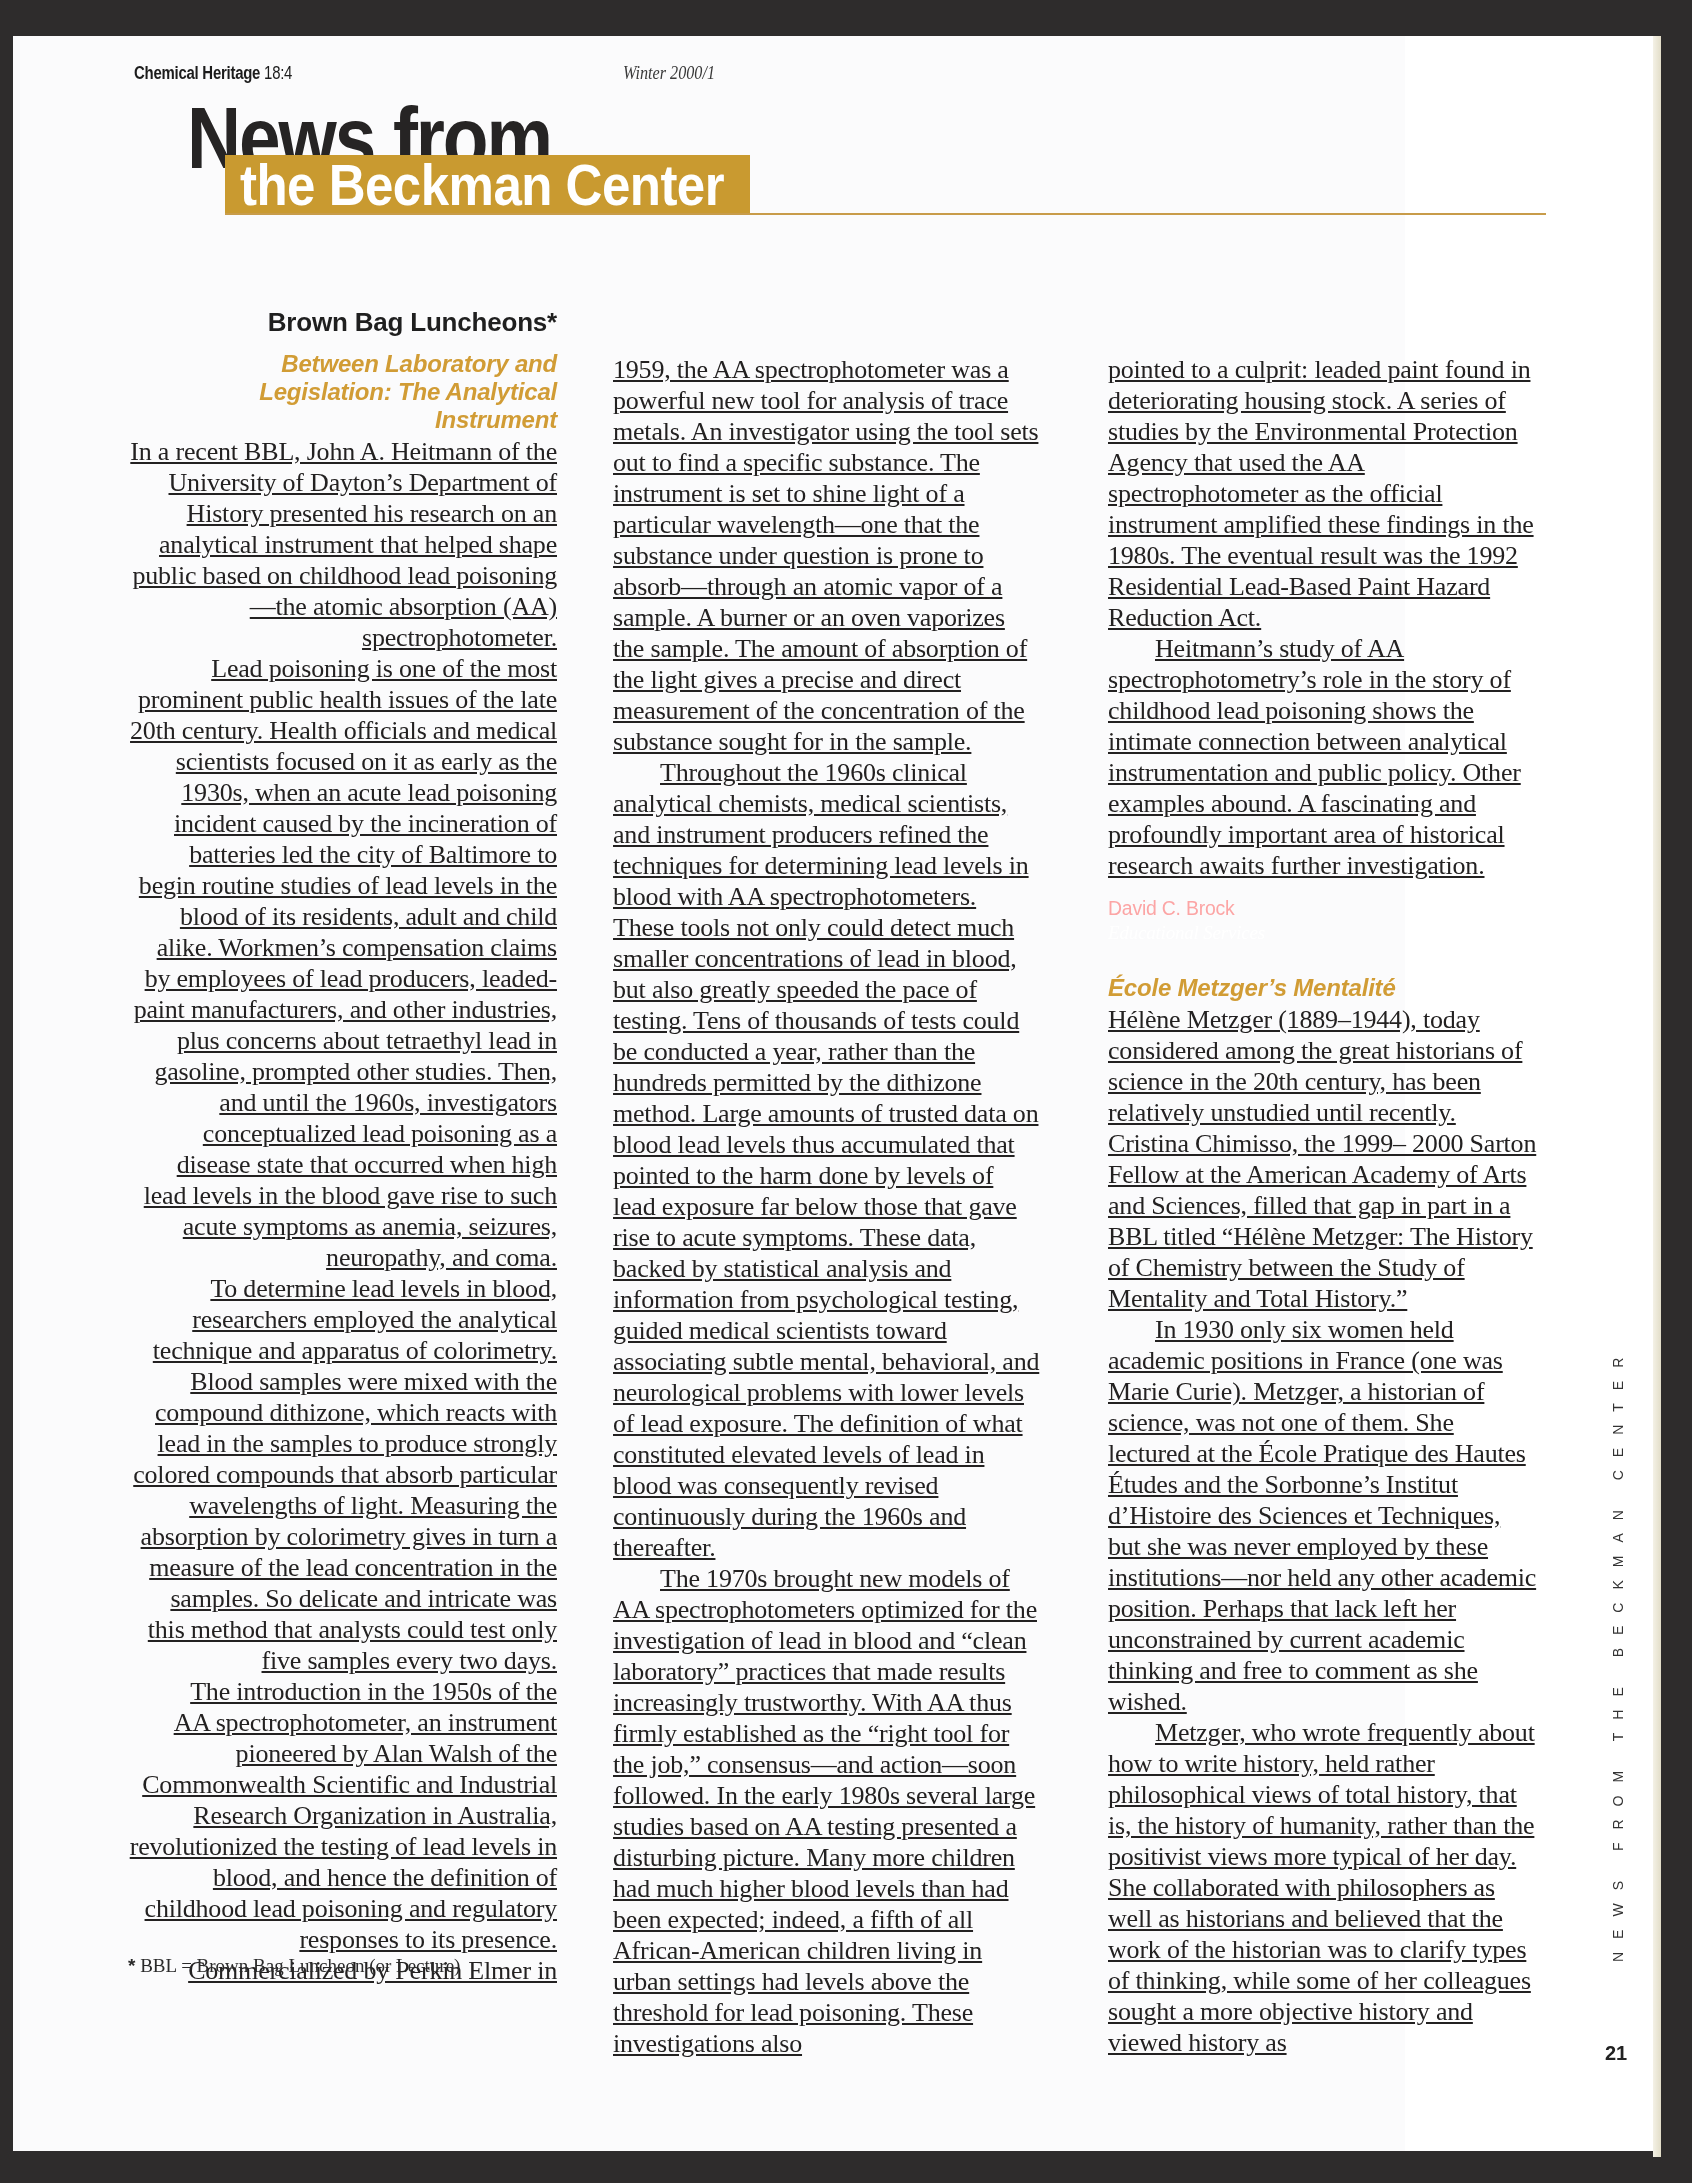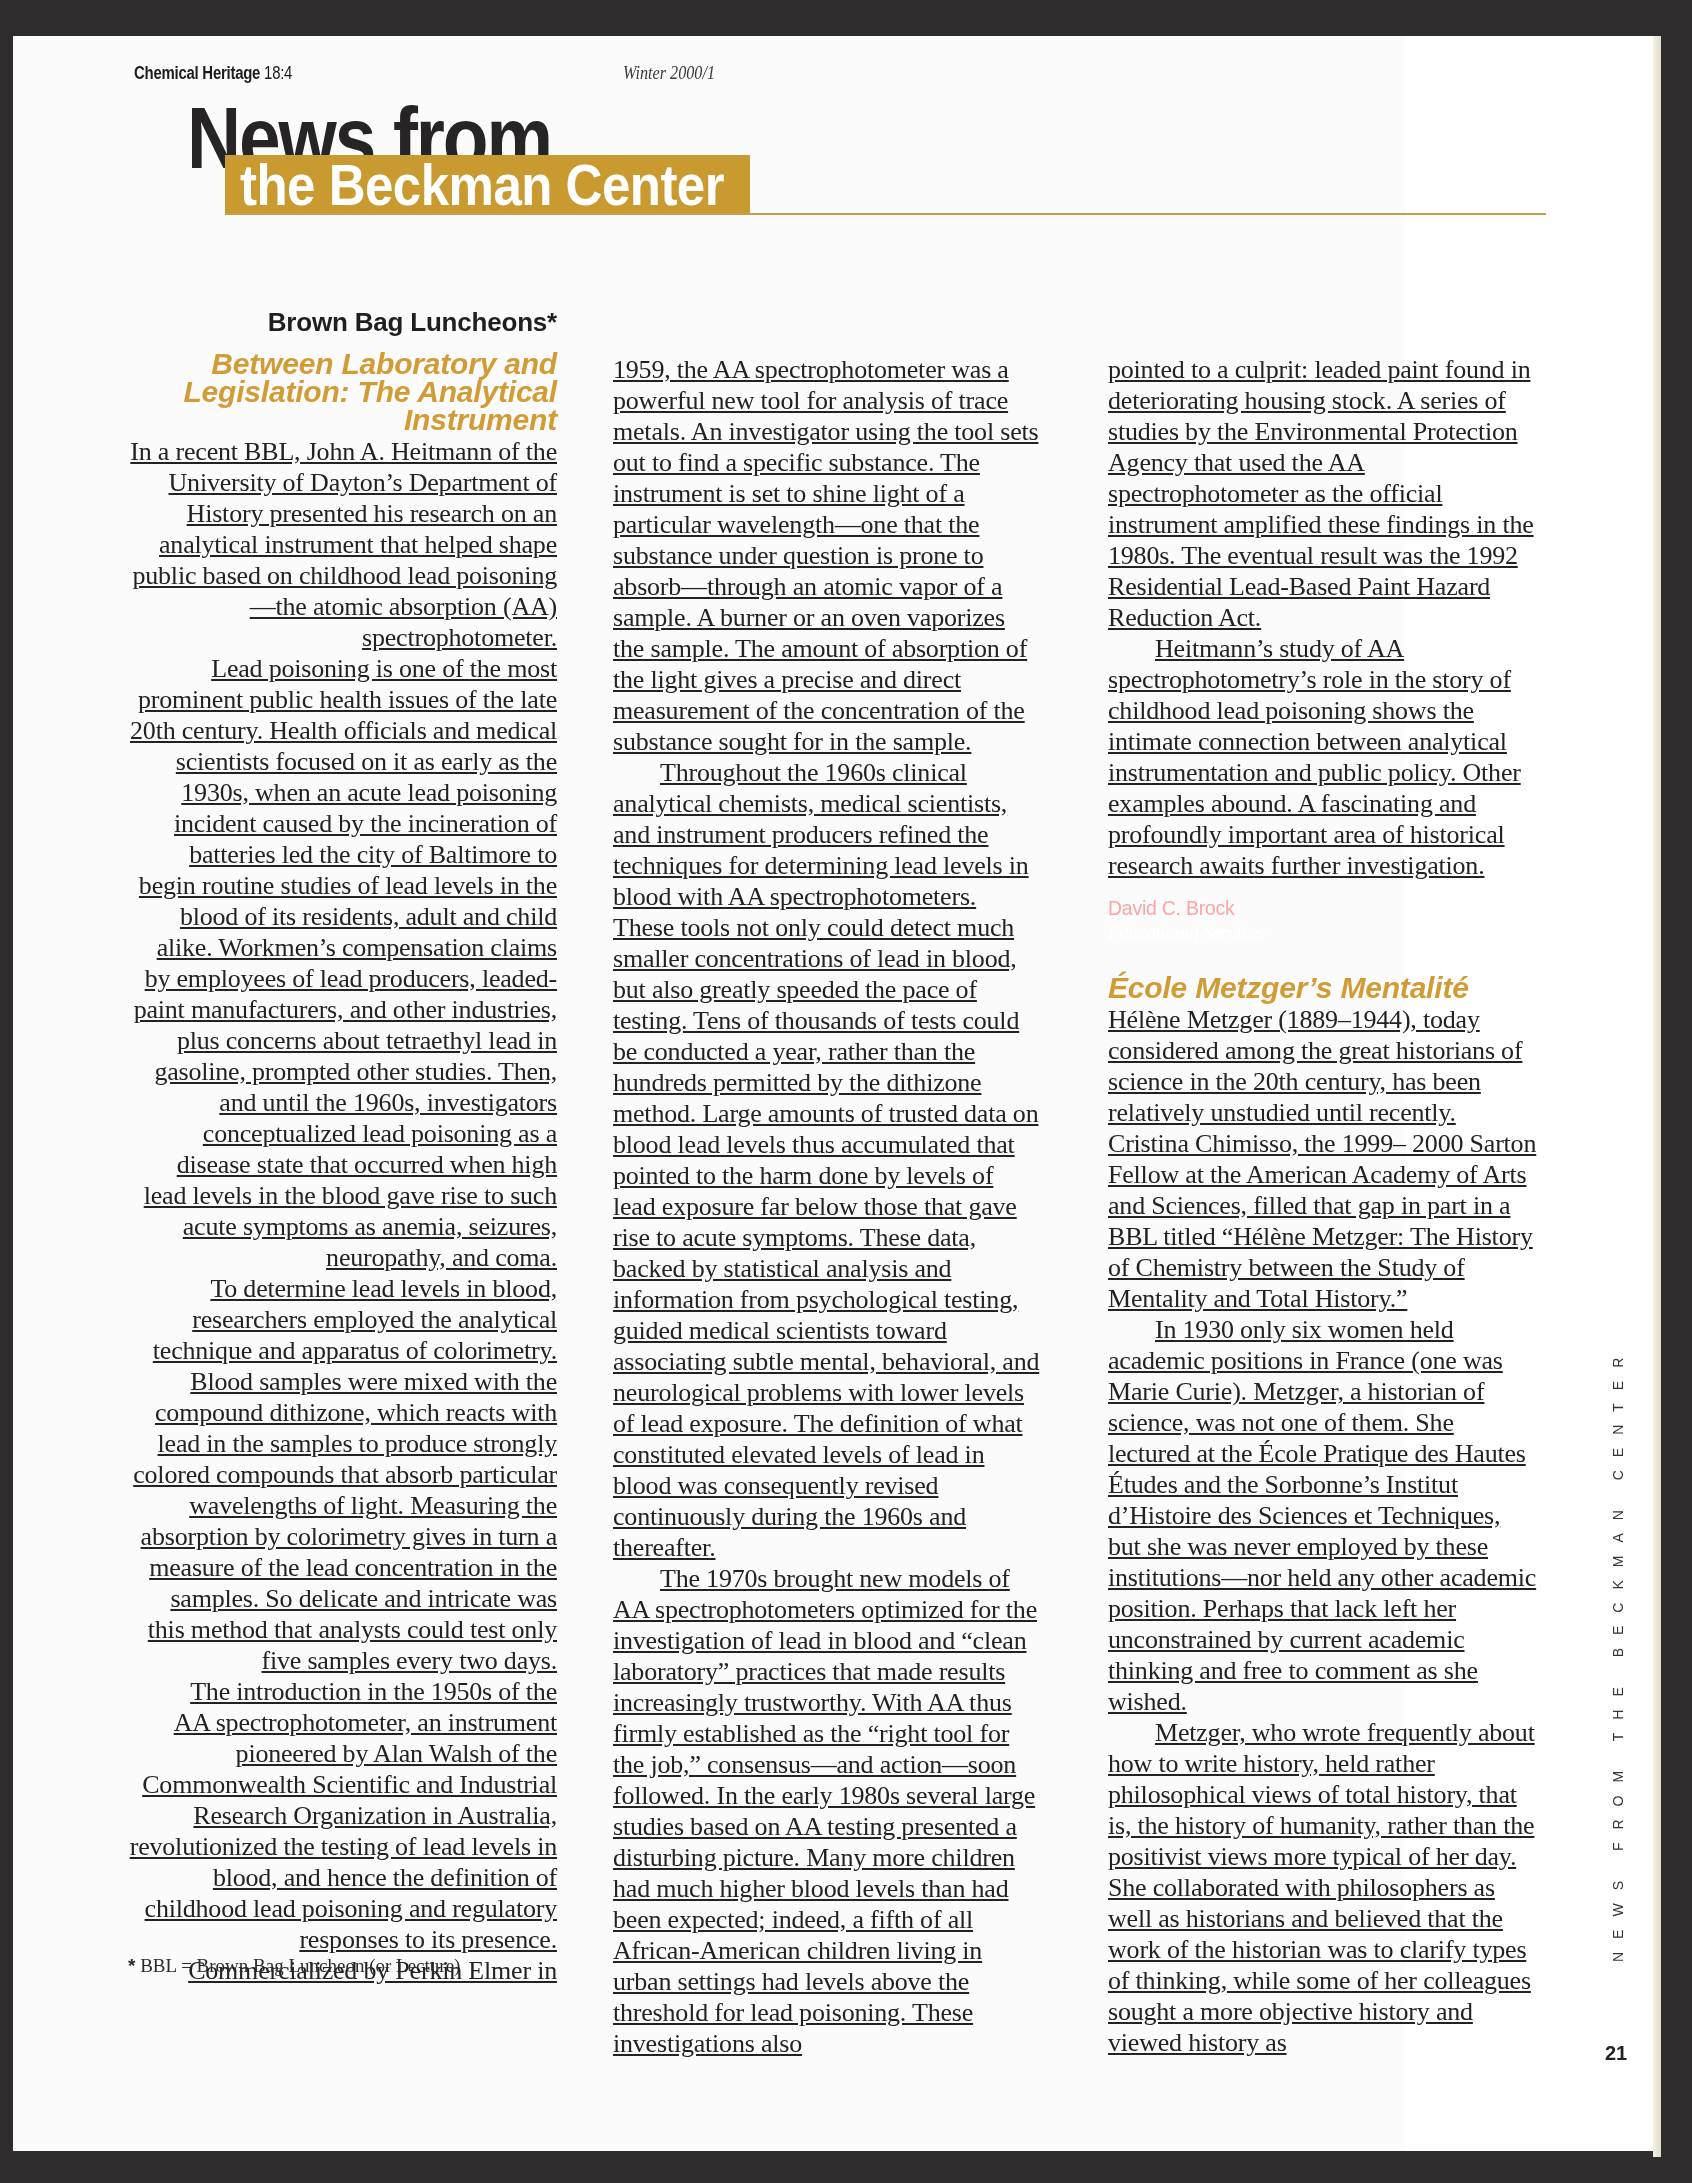--- a/index.html
+++ b/index.html
@@ -63,21 +63,21 @@
   .col3 { left: 1108px; top: 354px; }
   .col p { margin: 0; text-indent: 47px; white-space: pre-line; text-decoration: underline; }
   .col p.noindent { text-indent: 0; }
   .section-head {
     font-family: "Liberation Sans", "DejaVu Sans", sans-serif;
     font-weight: bold; font-size: 26px; color: #1f1f1f; margin: 0 0 10.6px 0;
     line-height: 33px;
   }
   .article-head {
     font-family: "Liberation Sans", "DejaVu Sans", sans-serif;
-    font-weight: bold; font-style: italic; font-size: 30px; line-height: 28px;
+    font-weight: bold; font-style: italic; font-size: 24px; line-height: 28px;
     color: #d19c35; margin: 0 0 2.4px 0; white-space: pre-line;
   }
   .article-head.h2 { margin-top: 29px; }
   .author {
     font-family: "Liberation Sans", "DejaVu Sans", sans-serif;
     font-size: 19.4px; line-height: 25px; margin-top: 15.3px; color: #fca5a5;
   }
   .affil { font-style: italic; font-size: 19px; line-height: 23.5px; color: #ffffff; }
   .footnote {
     position: absolute; left: 128px; top: 1955px; font-size: 19px; color: #2a2a2a;

